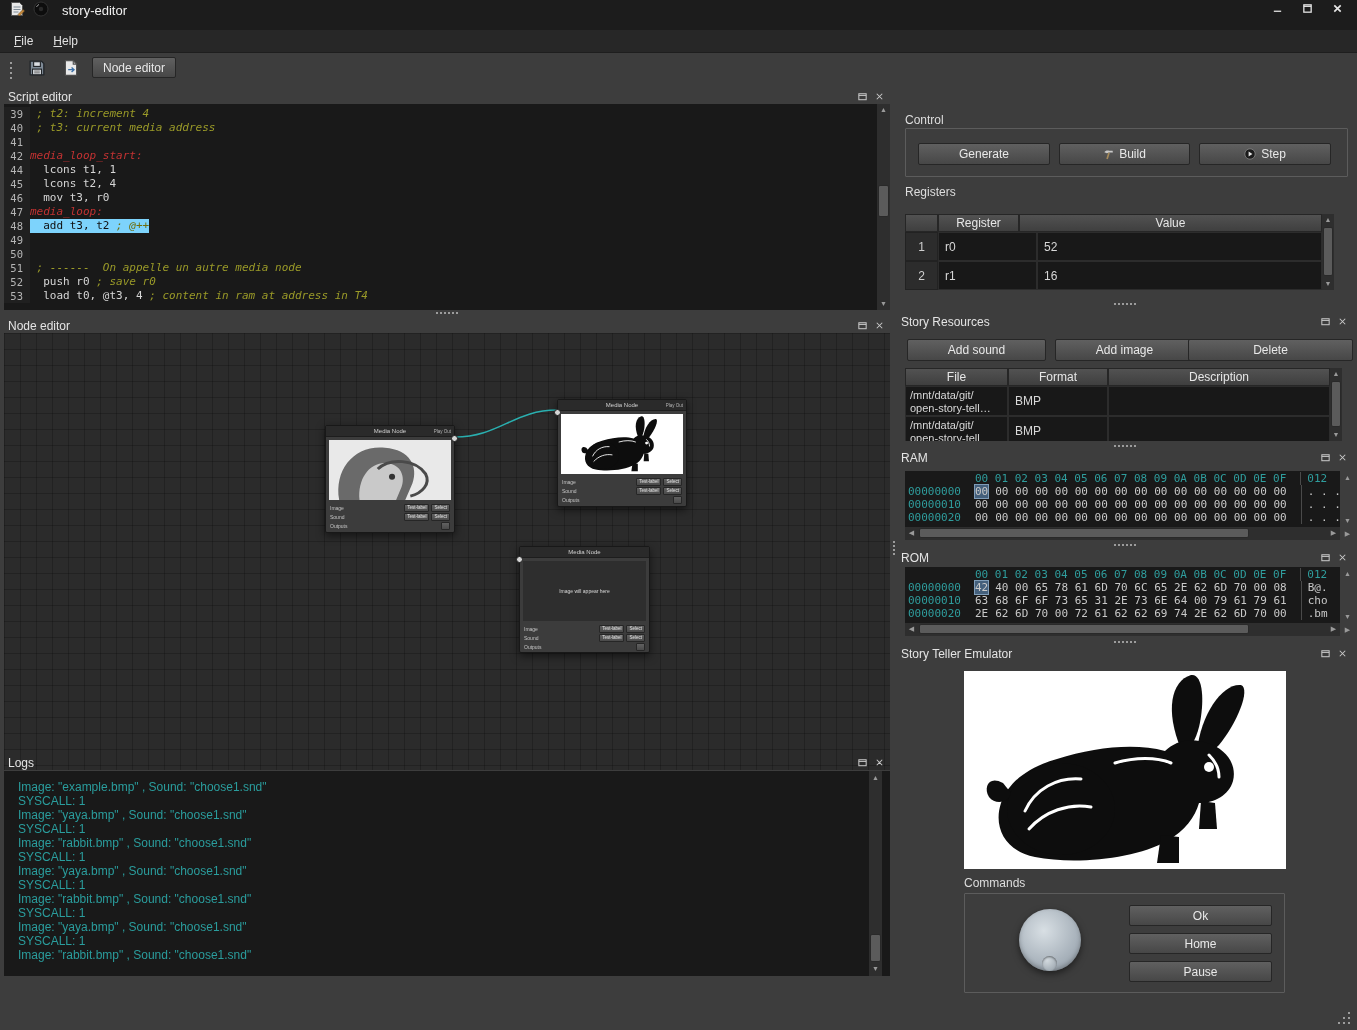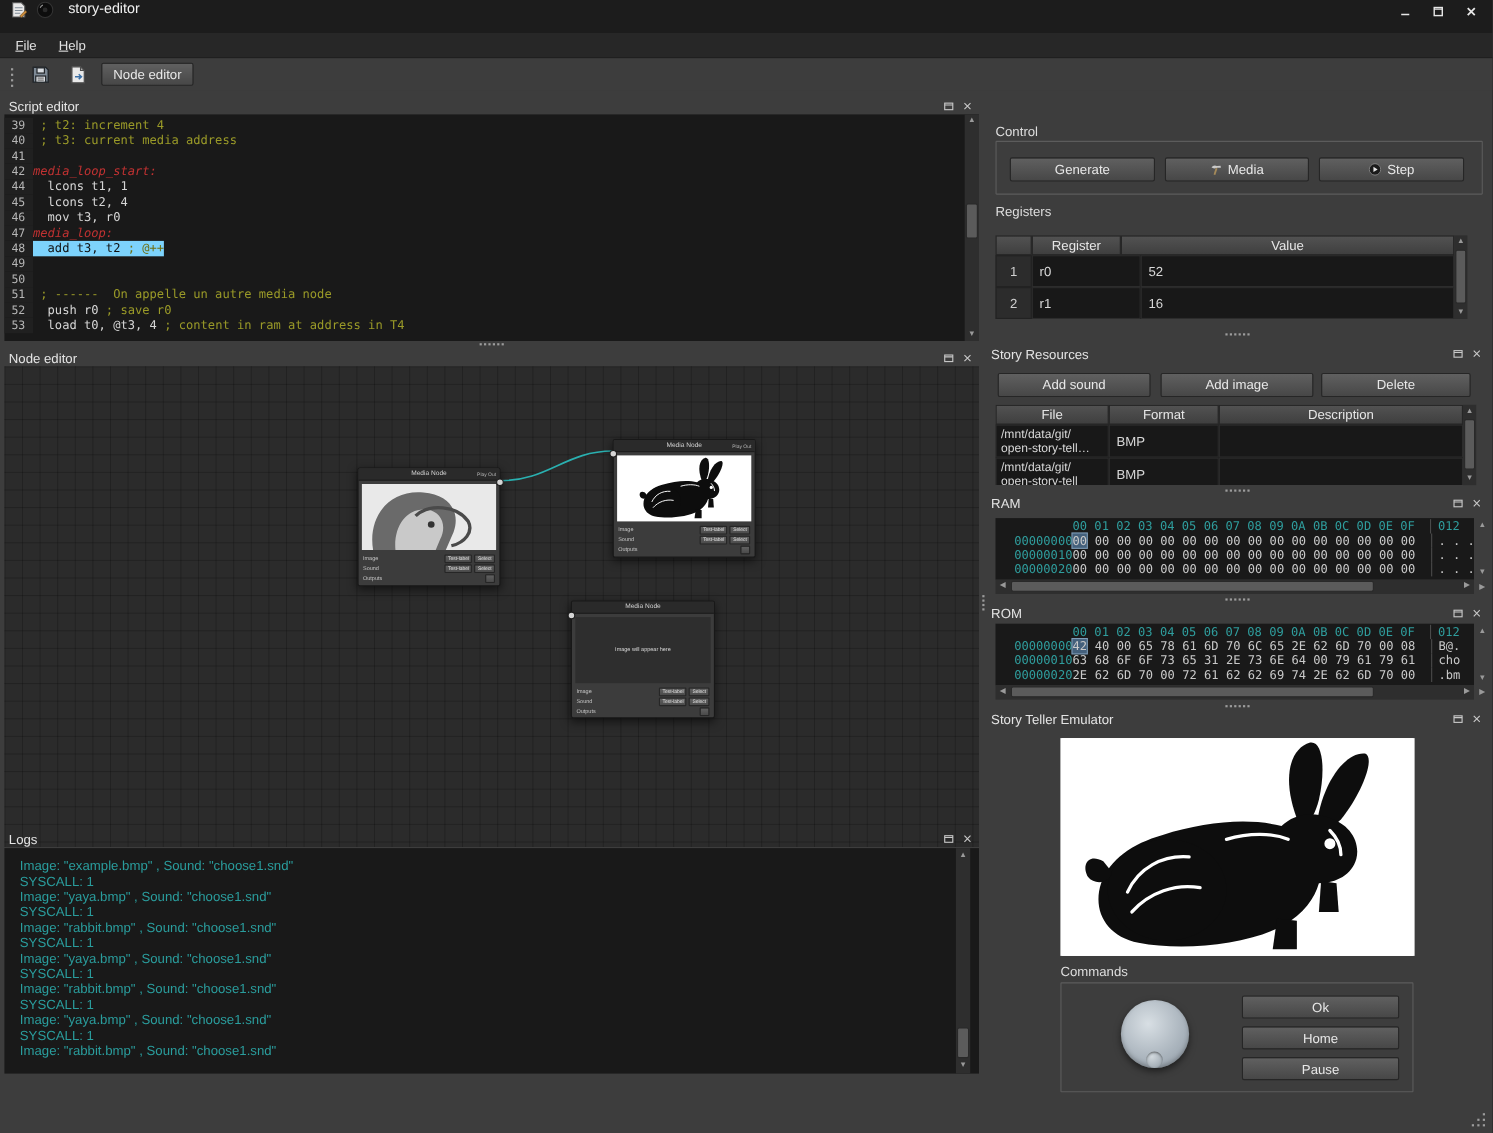--- a/index.html
+++ b/index.html
@@ -1,19 +1,19 @@
 <!DOCTYPE html>
 <html><head>
 <meta charset="utf-8">
 <style>
   *{margin:0;padding:0;box-sizing:border-box}
   html,body{background:#222}
   .app{position:relative;width:1357px;height:1030px;background:#3d3d3d;font-family:"Liberation Sans",sans-serif;font-size:12px;color:#dcdcdc;overflow:hidden}
   
-  .titlebar{position:absolute;left:0;top:0;width:1357px;height:30px;background:#1c1c1c;display:flex;align-items:flex-start;padding:0 8px;gap:6px}
+  .titlebar{position:absolute;left:0;top:0;width:1357px;height:30px;background:#1c1c1c;display:flex;align-items:flex-end;padding:12px 8px;gap:6px}
   .tb-title{color:#f0f0f0;font-size:13px;margin-left:6px}
   .tb-spacer{flex:1}
   .win-btn{width:24px;height:20px;display:flex;align-items:center;justify-content:center;cursor:pointer}
   .win-btn svg{width:11px;height:11px;stroke:#e6e6e6;stroke-width:1.4;fill:none}
   .menubar{position:absolute;left:0;top:30px;width:1357px;height:23px;background:#272727;display:flex;align-items:center;padding:0 6px;gap:4px;border-bottom:1px solid #1e1e1e}
   .menu-item{padding:2px 8px;color:#e0e0e0;cursor:pointer}
   .toolbar{position:absolute;left:0;top:53px;width:1357px;height:29px;background:#3d3d3d;display:flex;align-items:center;padding:0 6px;gap:8px}
   .tgrip{width:2px;height:2px;background:#9c9c9c;box-shadow:0 5px 0 #9c9c9c,0 10px 0 #9c9c9c,0 -5px 0 #9c9c9c;margin:0 4px}
   .tool-icon{width:26px;height:24px;display:flex;align-items:center;justify-content:center;cursor:pointer}
   .btn{display:flex;align-items:center;justify-content:center;gap:5px;background:linear-gradient(#606060,#474747);border:1px solid #262626;border-radius:2px;color:#e8e8e8;font-size:12px;cursor:pointer}
@@ -23,21 +23,21 @@
   .panel-h{position:absolute;left:0;top:0;right:0;height:17px;display:flex;align-items:center;padding:0 4px;gap:3px}
   .panel-h .t{flex:1;color:#e4e4e4}
   .dock-btn{width:14px;height:13px;display:flex;align-items:center;justify-content:center;cursor:pointer}
   .dock-btn svg{width:11px;height:11px;stroke:#c9c9c9;fill:none;stroke-width:1.1}
   
   .codewrap{position:absolute;left:0;top:16px;right:0;bottom:0;background:#191919;overflow:hidden;padding-top:3px}
   .code-line{display:flex;height:14px;line-height:14px;font-family:"DejaVu Sans Mono",monospace;font-size:11px;white-space:pre}
   .code-line .ln{width:26px;text-align:right;color:#b5b5b5;padding-right:7px;flex:none;background:#202020;font-size:10.5px}
   .code-line .lbl{color:#c23232;font-style:italic}
   .code-line .code{color:#d6d6d6}
-  .code-line .cmt{color:#9a9a28;}
+  .code-line .cmt{color:#9a9a28;font-style:italic}
   .content.hl{background:#7dd3fc}
   .content.hl .code{color:#101010}
   .content.hl .cmt{color:#6e6e10}
   
   .sb{position:absolute;background:#2e2e2e}
   .sb-thumb{position:absolute;background:#5b5b5b;border:1px solid #292929;border-radius:2px}
   .sb-ar{position:absolute;color:#9a9a9a;font-size:7px;width:13px;height:12px;line-height:12px;text-align:center;user-select:none;cursor:pointer}
   
   .canvas{position:absolute;left:0;top:16px;right:0;bottom:0;background:#2b2b2b;background-image:linear-gradient(rgba(0,0,0,.22) 1px,transparent 1px),linear-gradient(90deg,rgba(0,0,0,.22) 1px,transparent 1px);background-size:16px 16px;overflow:hidden}
   .node{position:absolute;background:#3c3c3c;border:1px solid #181818;border-radius:2px;box-shadow:0 3px 9px rgba(0,0,0,.55)}
@@ -57,21 +57,21 @@
   .glabel{position:absolute;color:#dedede}
   .trow{display:flex}
   .th{background:linear-gradient(#525252,#3f3f3f);border:1px solid #262626;display:flex;align-items:center;justify-content:center;color:#e6e6e6}
   .td{background:#181818;border:1px solid #2c2c2c;display:flex;align-items:center;padding:0 6px;color:#d8d8d8}
   .vh{background:#2c2c2c;border:1px solid #222;display:flex;align-items:center;justify-content:center;color:#cfcfcf}
   .filecell{white-space:pre-line;font-size:11px;line-height:13px;padding:2px 4px;align-items:flex-start}
   
   .hex{position:absolute;background:#191919;font-family:"DejaVu Sans Mono",monospace;font-size:11px;overflow:hidden;padding-top:1px}
   .hex-head,.hex-row{display:flex;height:13px;line-height:13px;color:#c9c9c9}
   .hex-head{color:#2f9d9d}
-  .hex .addr{width:56px;flex:none;color:#2f9d9d;padding-left:17px;white-space:pre}
+  .hex .addr{width:56px;flex:none;color:#2f9d9d;padding-left:3px;white-space:pre}
   .hex .cols{white-space:pre;margin-left:14px;flex:none}
   .hex .byte{margin-left:14px;white-space:pre;flex:none}
   .byte.sel{background:#44607c;box-shadow:0 0 0 1px #7f9db9}
   .hex .bytes{white-space:pre;margin-left:7px;flex:none}
   .hex .ascii{flex:none;width:40px;margin-left:14px;border-left:1px solid #4a4a4a;padding-left:6px;white-space:pre;overflow:hidden}
   
   .knob{position:absolute;width:62px;height:62px;border-radius:50%;background:radial-gradient(circle at 40% 35%,#d8dfe4,#a9b3bc 60%,#8d98a2);box-shadow:0 3px 7px rgba(0,0,0,.5),inset 0 -2px 4px rgba(0,0,0,.25)}
   .knob-dot{position:absolute;width:15px;height:15px;border-radius:50%;background:radial-gradient(circle at 35% 30%,#d2d9de,#929da6);box-shadow:inset 0 1px 2px rgba(0,0,0,.45)}
   
   .hdots{position:absolute;width:2px;height:2px;background:#9c9c9c;box-shadow:4px 0 0 #9c9c9c,8px 0 0 #9c9c9c,12px 0 0 #9c9c9c,16px 0 0 #9c9c9c,20px 0 0 #9c9c9c}
@@ -432,21 +432,21 @@
 
   <div class="panel" style="left:897px;top:88px;width:456px;height:210px">
     <span class="glabel" style="left:8px;top:25px">Control</span>
     <div class="gbox" style="left:8px;top:40px;width:443px;height:49px"></div>
     <span class="btn" style="position:absolute;left:21px;top:55px;width:132px;height:22px">Generate</span>
     <span class="btn" style="position:absolute;left:162px;top:55px;width:131px;height:22px">
       <svg viewBox="0 0 12 12" width="11" height="11">
           <path d="M1.5 3.5 C2.5 1.5 5 1 6.8 2 L10.5 1.8 L10.8 3.8 L7.2 3.9 L4.2 4.6 Z" fill="#c9c9c9"></path>
           <rect x="4.6" y="4" width="1.8" height="7" fill="#a58a5a" transform="rotate(18 5.5 7.5)"></rect>
         </svg>
-      <span>Media</span>
+      <span>Build</span>
     </span>
     <span class="btn" style="position:absolute;left:302px;top:55px;width:132px;height:22px">
       <svg viewBox="0 0 12 12" width="12" height="12">
           <circle cx="6" cy="6" r="5.2" fill="#1b1b1b" stroke="#888" stroke-width=".8"></circle>
           <polygon points="4.6,3.6 8.4,6 4.6,8.4" fill="#e6e6e6"></polygon>
         </svg>
       <span>Step</span>
     </span>
     <span class="glabel" style="left:8px;top:97px">Registers</span>
     <div style="position:absolute;left:8px;top:126px;width:417px">
@@ -487,21 +487,21 @@
           </svg>
         </span>
       <span class="dock-btn">
           <svg viewBox="0 0 12 12">
             <path d="M3 3 L9 9 M9 3 L3 9"></path>
           </svg>
         </span>
     </div>
     <span class="btn" style="position:absolute;left:10px;top:26px;width:139px;height:22px">Add sound</span>
     <span class="btn" style="position:absolute;left:158px;top:26px;width:139px;height:22px">Add image</span>
-    <span class="btn" style="position:absolute;left:304px;top:26px;width:136px;height:22px">Delete</span>
+    <span class="btn" style="position:absolute;left:291px;top:26px;width:165px;height:22px">Delete</span>
     <div style="position:absolute;left:8px;top:55px;width:425px;height:73px;overflow:hidden">
       <div class="trow" style="height:18px">
         <div class="th" style="width:103px">File</div>
         <div class="th" style="width:100px">Format</div>
         <div class="th" style="flex:1">Description</div>
       </div>
 
         <div class="trow" style="height:30px">
           <div class="td filecell" style="width:103px">/mnt/data/git/
 open-story-tell…</div>

